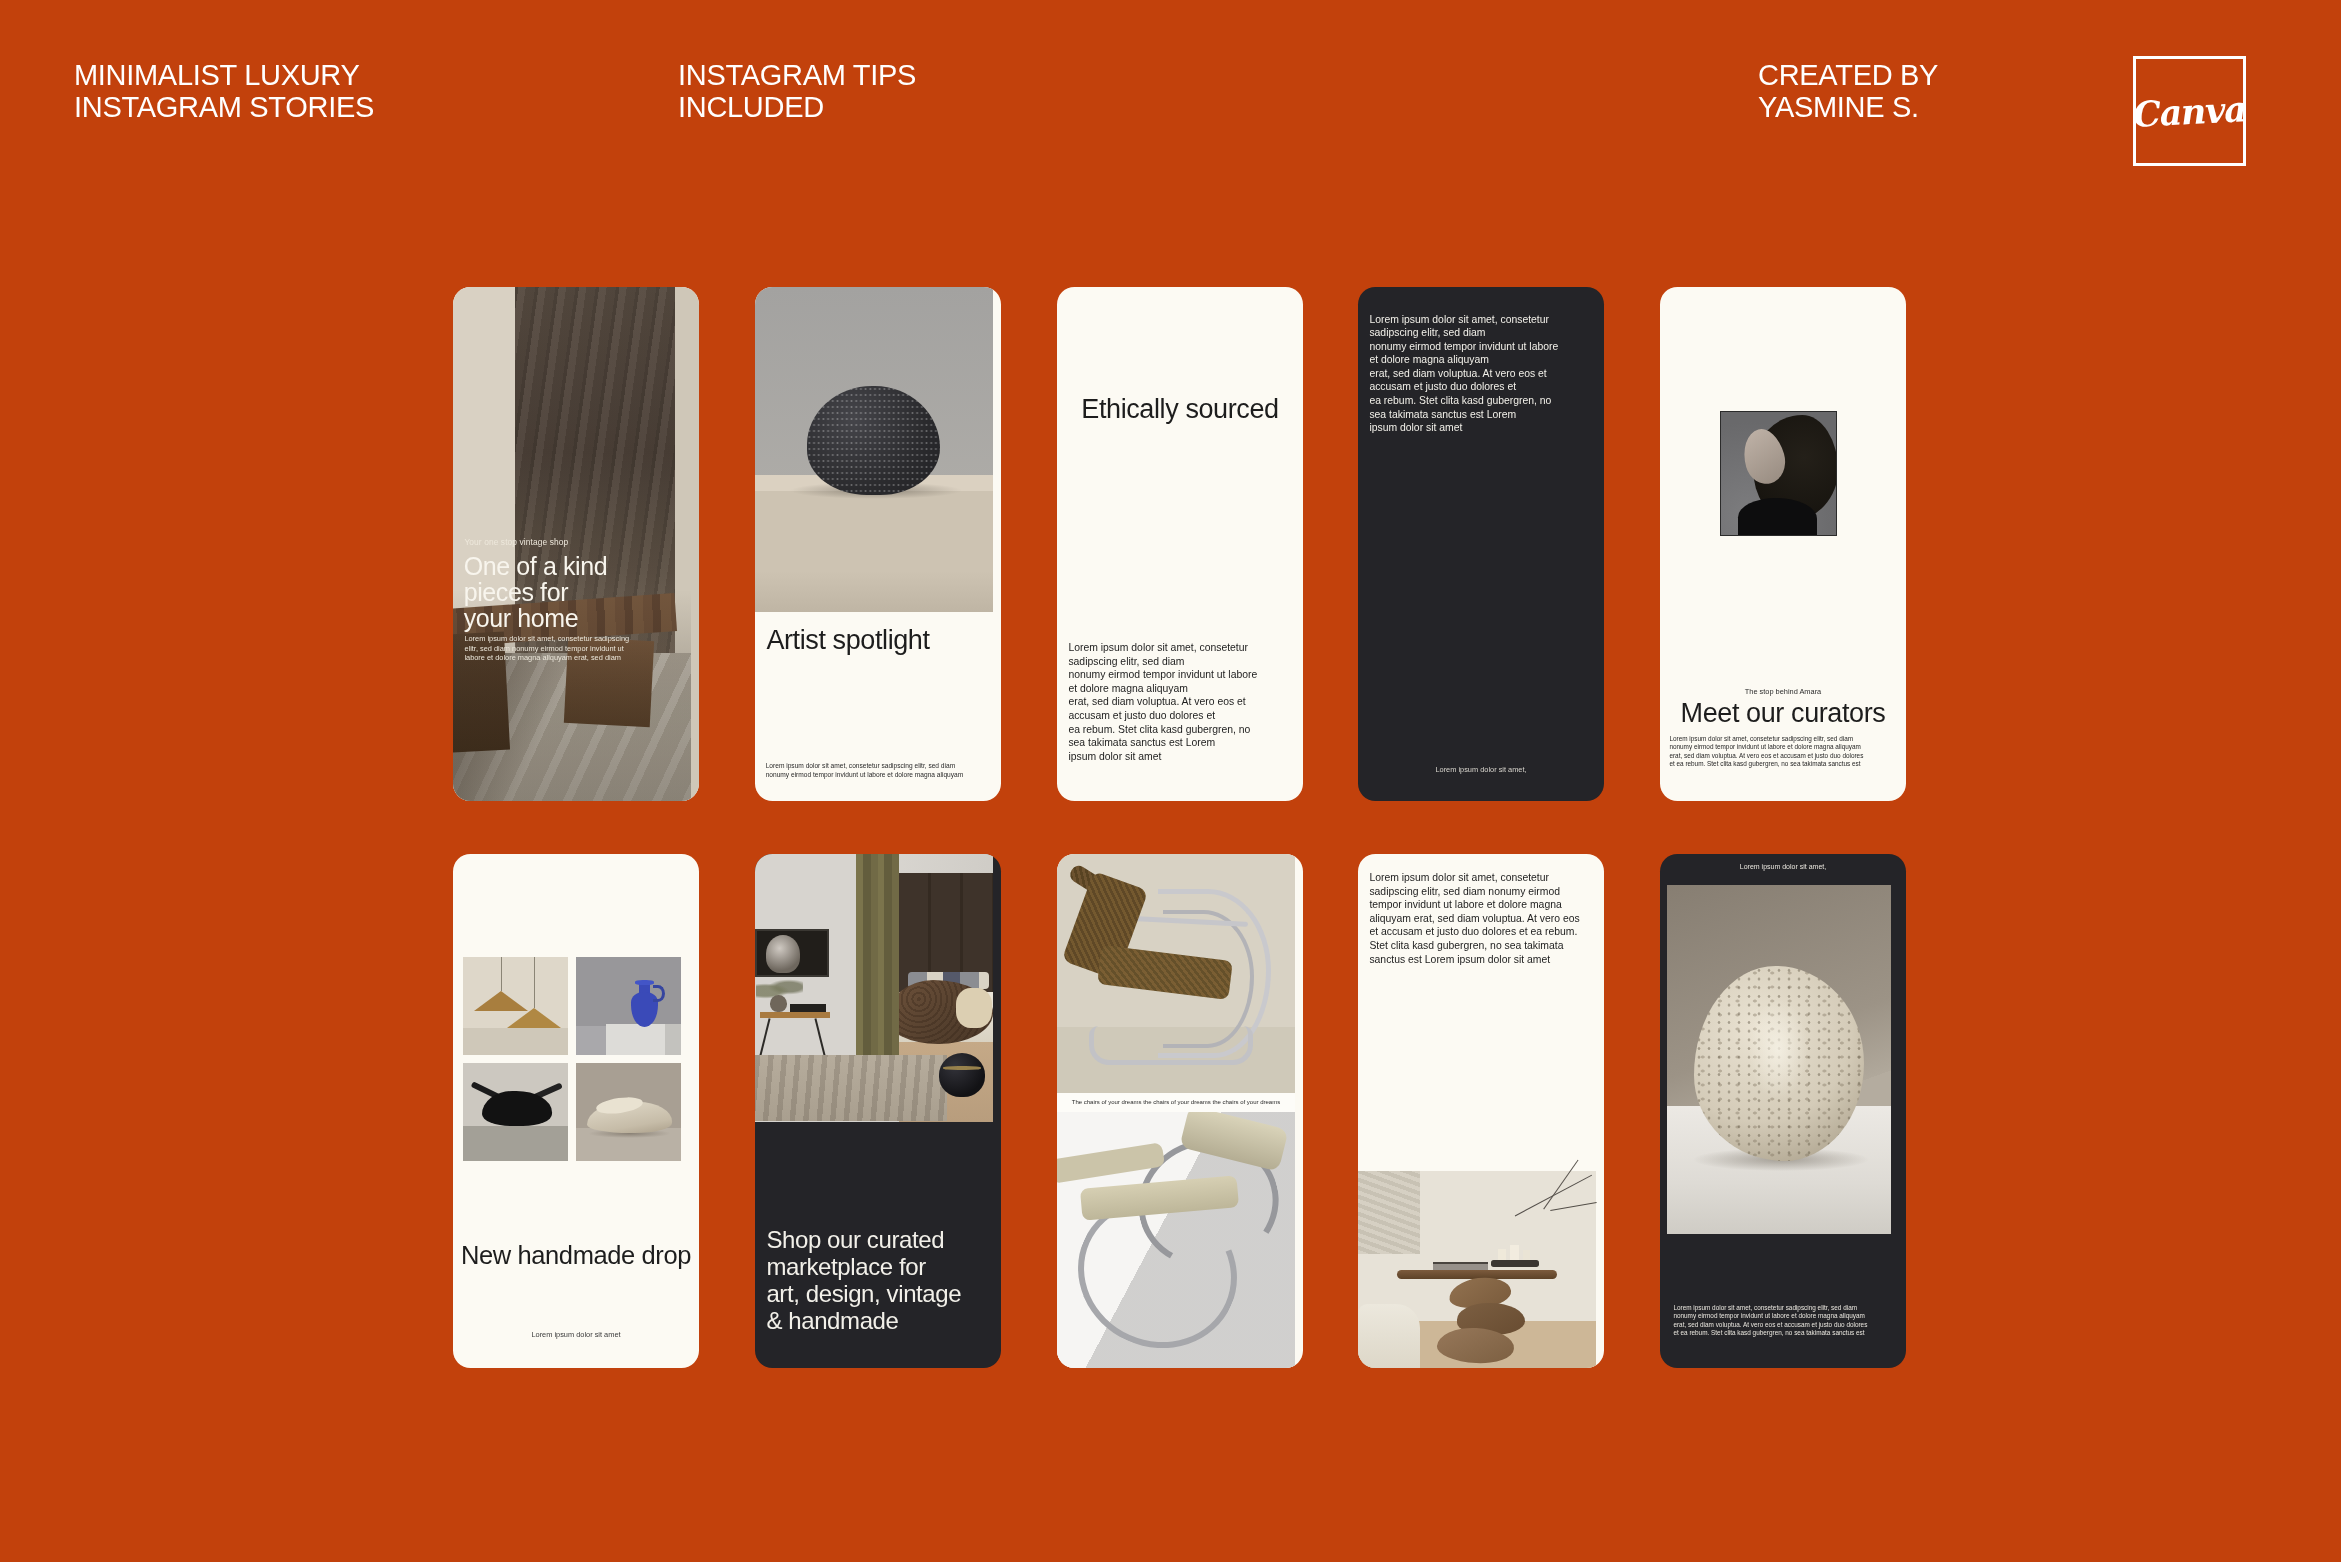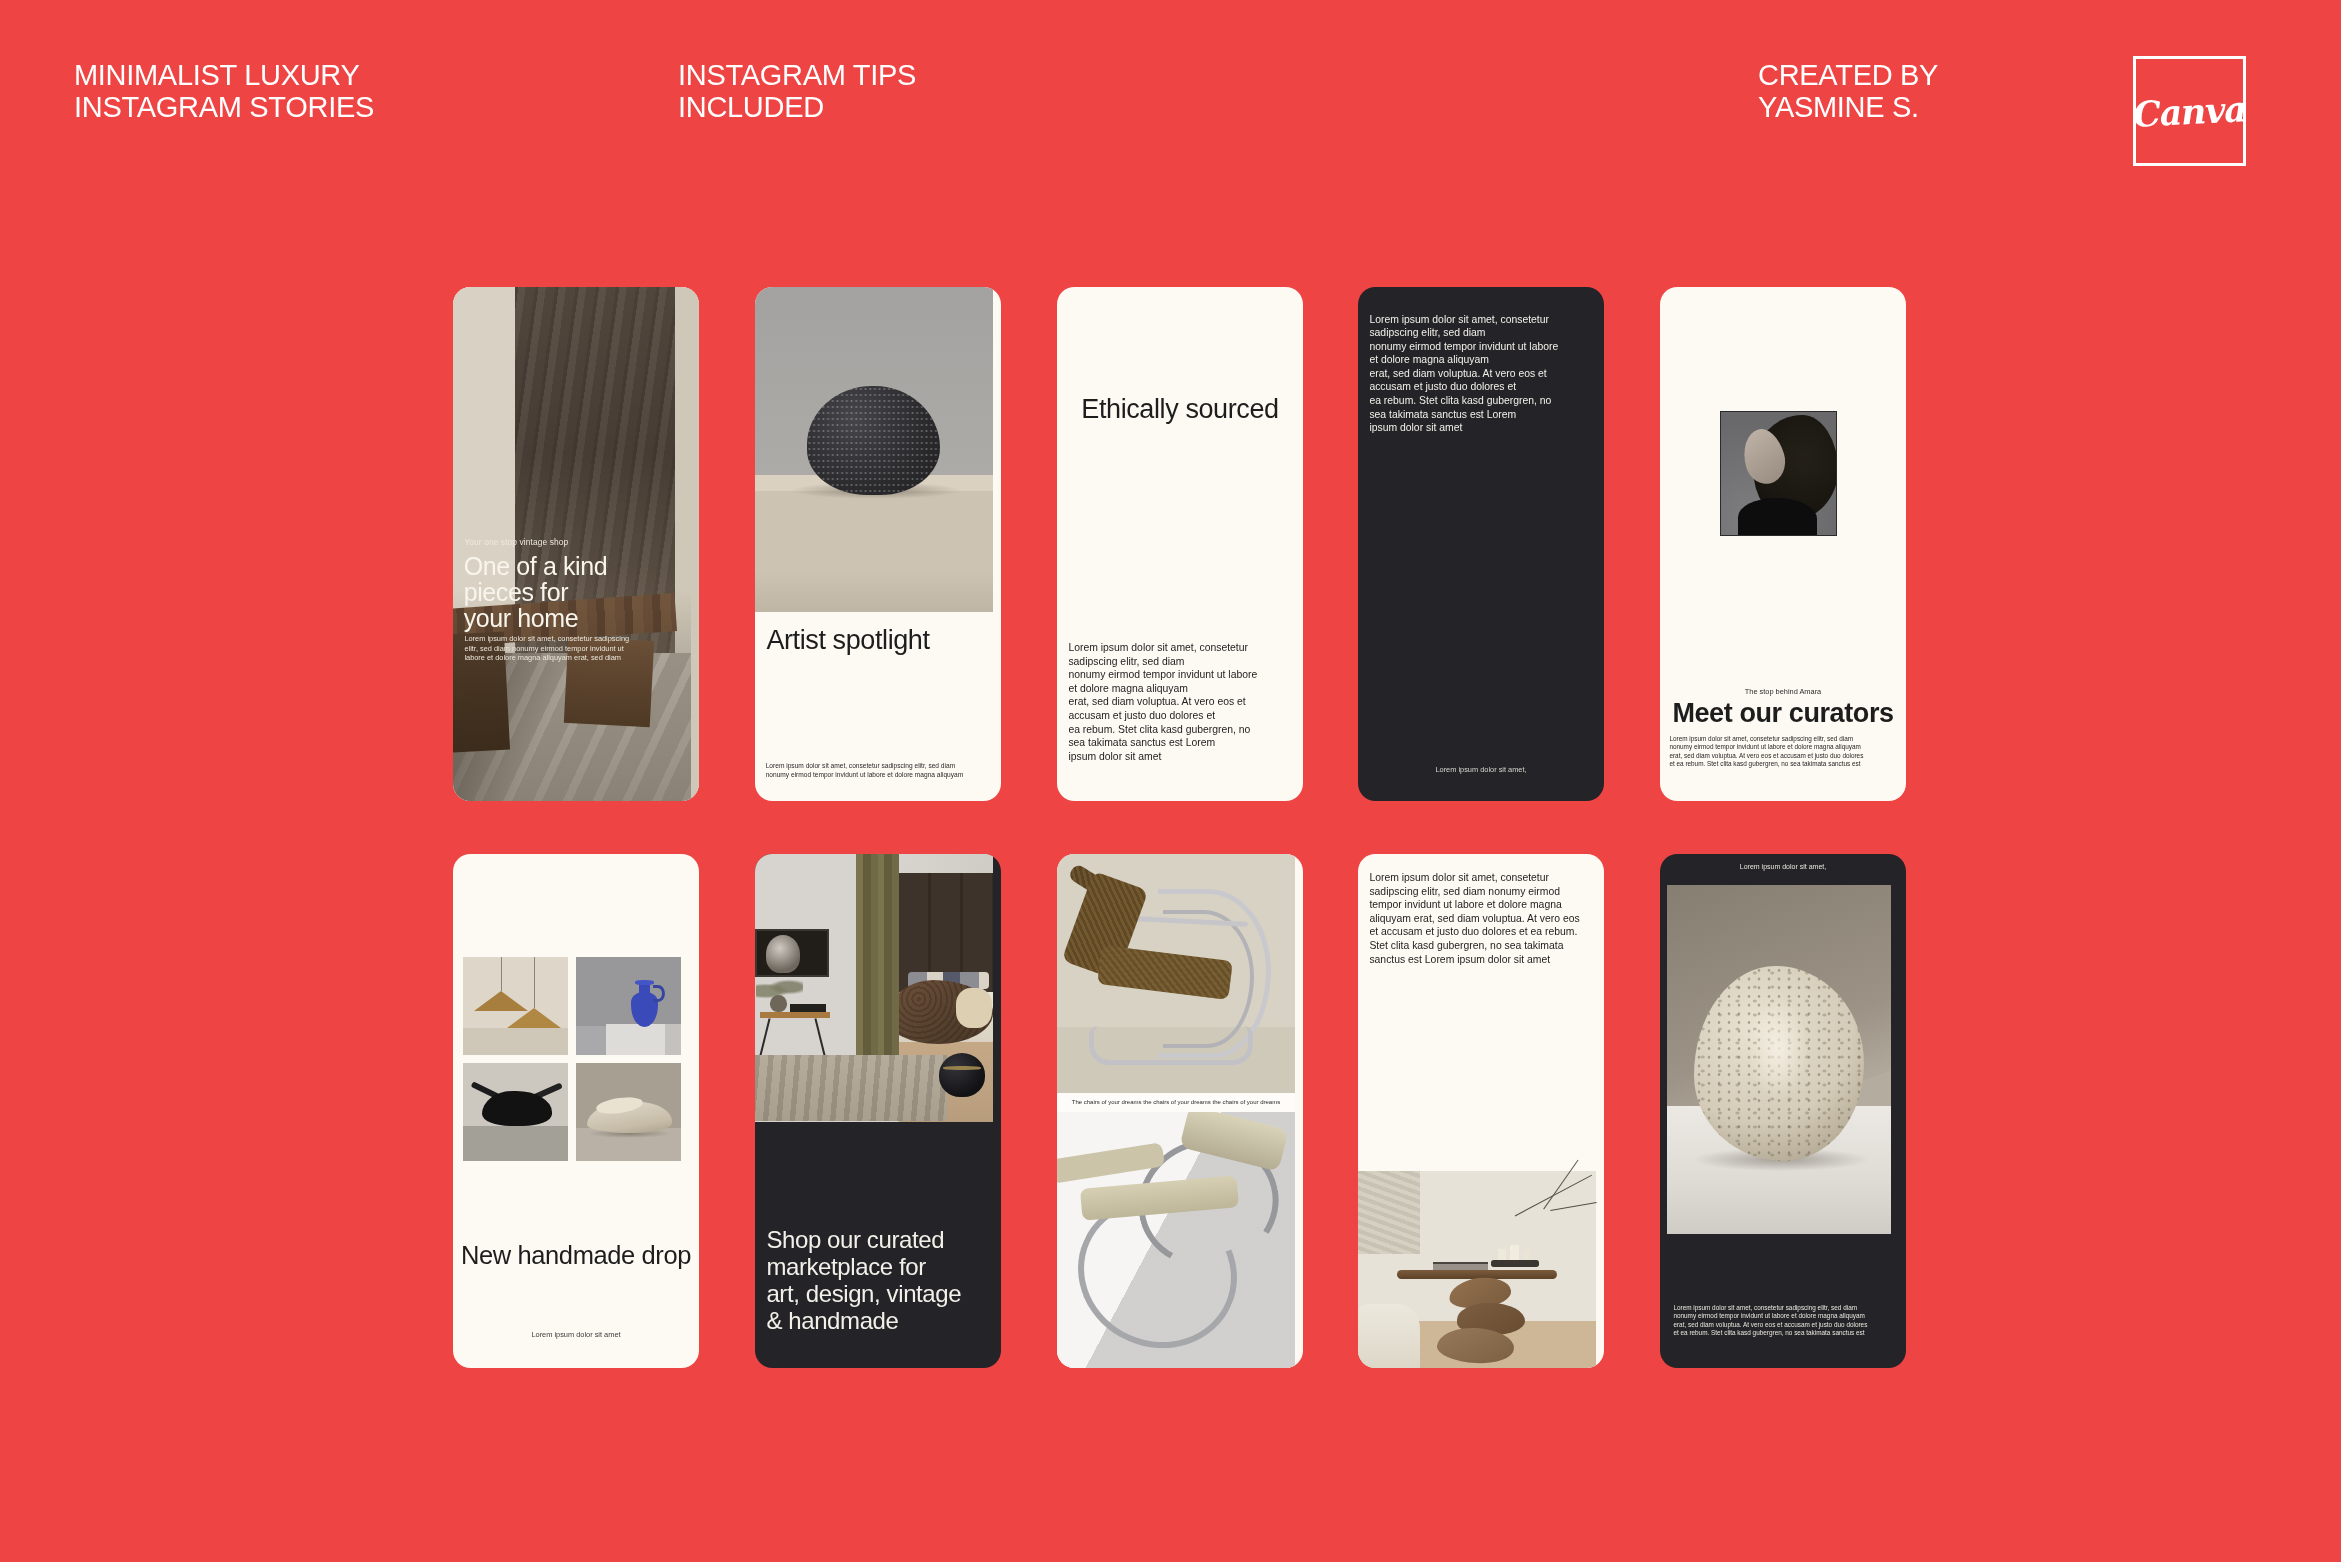--- a/index.html
+++ b/index.html
@@ -1,18 +1,18 @@
 <!DOCTYPE html>
 <html style="font-size:10.7px"><head>
 <meta charset="utf-8">
 <style>
   * { margin:0; padding:0; box-sizing:border-box; }
   html,body { background:#000; }
   body { font-family:"Liberation Sans","DejaVu Sans",sans-serif; }
-  #stage { position:relative; width:2342px; height:1562px; background:#ef4444; overflow:hidden; }
+  #stage { position:relative; width:2342px; height:1562px; background:#c2410c; overflow:hidden; }
 
   
   .tagline { position:absolute; top:59px; color:#ffffff; font-size:29px; line-height:32px;
              letter-spacing:-0.3px; font-weight:400; white-space:pre-line; }
   .logo-box { position:absolute; left:2133px; top:56px; width:113px; height:110px;
               border:3.4px solid #ffffff; display:flex; align-items:center; justify-content:center; }
   .logo-word { color:#fff; font-family:"DejaVu Serif","Liberation Serif",serif; font-style:italic;
                font-weight:bold; font-size:35px; transform:rotate(-3deg); letter-spacing:-1.3px; }
 
   
@@ -308,21 +308,21 @@
     <div class="txt center" style="top:478px; font-size:7.4px; color:#d9d6ce;">Lorem ipsum dolor sit amet,</div>
   </div>
 
   <div class="card r1 c5">
     <div class="art a-portrait">
       <div class="artpart po-hair"></div>
       <div class="artpart po-face"></div>
       <div class="artpart po-torso"></div>
     </div>
     <div class="txt center" style="top:400px; font-size:7.4px; color:#2c2c2c;">The stop behind Amara</div>
-    <div class="txt h-display on-light center" style="top:411px; font-size:27px;font-weight:bold;">Meet our curators</div>
+    <div class="txt h-display on-light center" style="top:411px; font-size:27px;">Meet our curators</div>
     <div class="txt pre" style="left:9.4px; top:448px; width:221px; font-size:6.4px; line-height:8.3px; color:#262626;">Lorem ipsum dolor sit amet, consetetur sadipscing elitr, sed diam
 nonumy eirmod tempor invidunt ut labore et dolore magna aliquyam
 erat, sed diam voluptua. At vero eos et accusam et justo duo dolores
 et ea rebum. Stet clita kasd gubergren, no sea takimata sanctus est</div>
   </div>
 
   <div class="card r2 c1">
     <div class="tile t-lamps">
       <div class="lamp-cord" style="left:38px; top:0; height:34px;"></div>
       <div class="lamp-cone" style="left:10.7px; top:34px;"></div>

